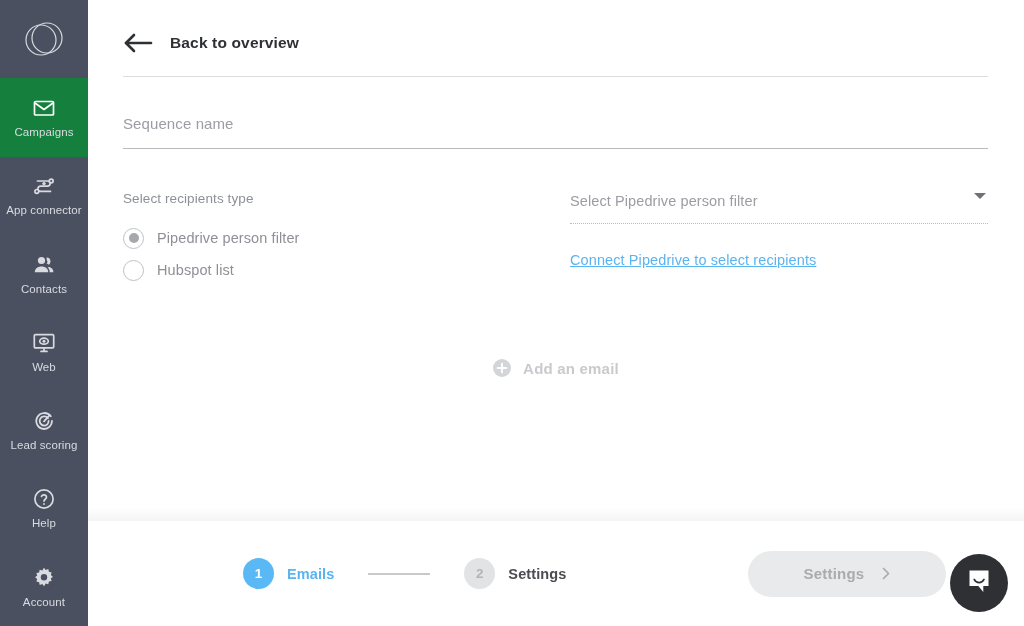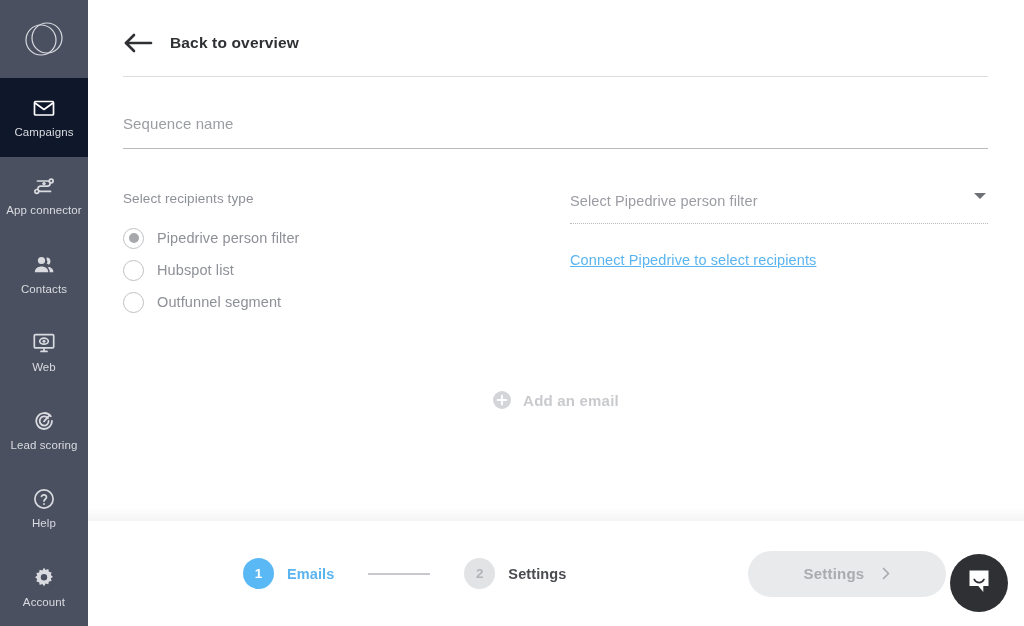--- a/index.html
+++ b/index.html
@@ -20,21 +20,21 @@
   }
   .logo-box {
     height: 79px; display: flex; align-items: center; justify-content: center;
   }
   .nav-item {
     height: 79px;
     display: flex; flex-direction: column;
     align-items: center; justify-content: center;
     gap: 7px; cursor: pointer; user-select: none;
   }
-  .nav-item.active { background: #0f172a; }
+  .nav-item.active { background: #15803d; }
   .nav-label {
     color: #d9dbe0; font-size: 11.5px; letter-spacing: .1px;
     line-height: 1; text-align: center; white-space: nowrap;
   }
   .nav-icon { width: 24px; height: 24px; display: block; }
   .nav-icon svg { display: block; }
 
   
   .main { flex: 1 1 auto; position: relative; height: 467px; background: #fff; }
   .content {
@@ -283,24 +283,20 @@
           <div class="field-label">Select recipients type</div>
 
           <div class="radio-row">
             <span class="radio-dot checked"></span>
             <span class="radio-label">Pipedrive person filter</span>
           </div>
           <div class="radio-row">
             <span class="radio-dot"></span>
             <span class="radio-label">Hubspot list</span>
           </div>
-          <div class="radio-row">
-            <span class="radio-dot"></span>
-            <span class="radio-label">Outfunnel segment</span>
-          </div>
         </div>
 
         <div class="col-right">
           <div class="select-wrap">
             <div class="select-row">
               <span class="select-placeholder">Select Pipedrive person filter</span>
               <span class="caret"></span>
             </div>
             <div class="select-underline"></div>
           </div>

